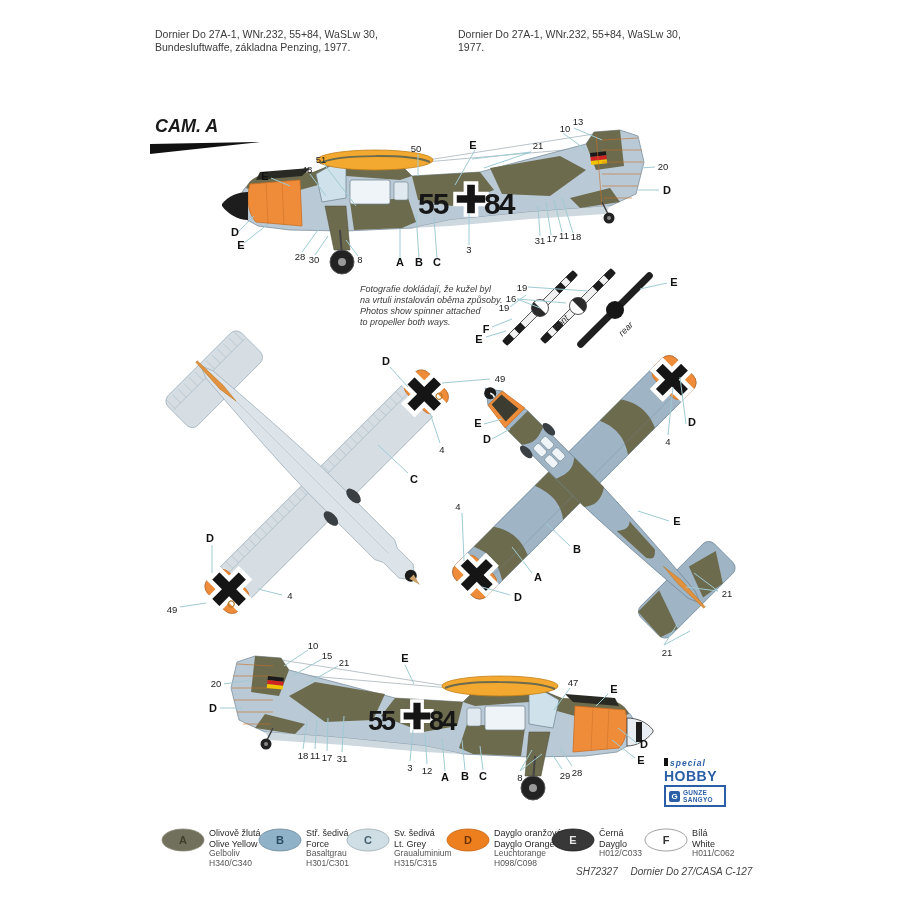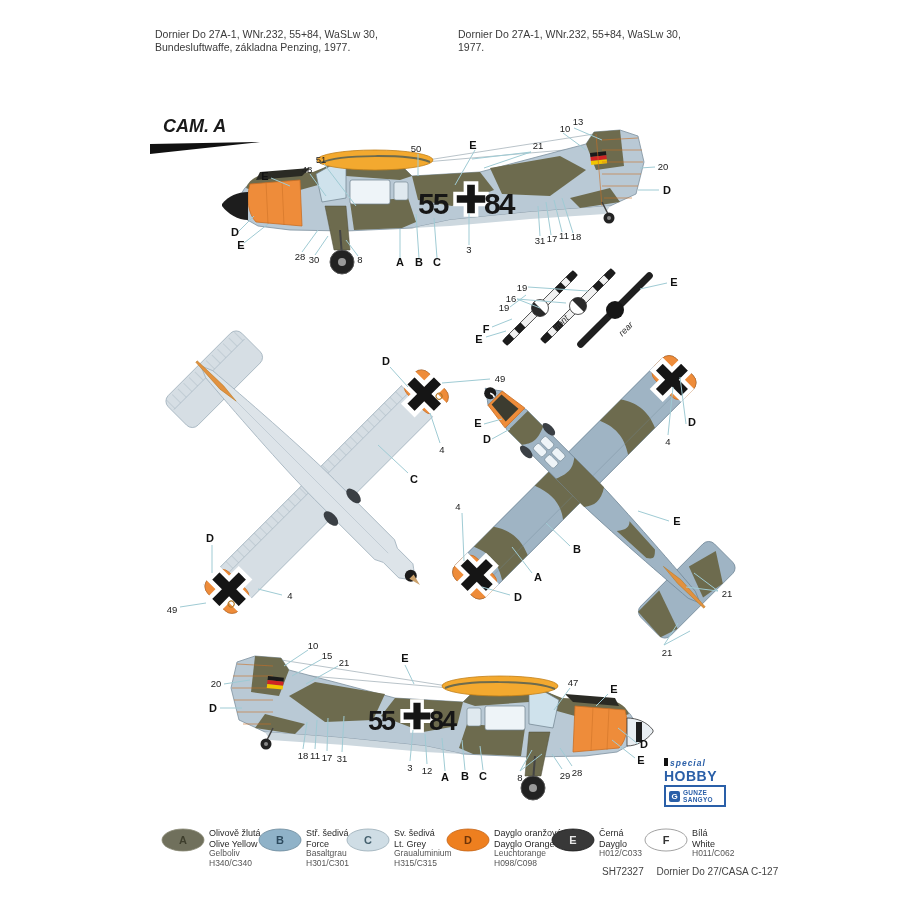--- a/index.html
+++ b/index.html
@@ -1,27 +1,27 @@
 <!DOCTYPE html>
 <html><head>
 <meta charset="utf-8">
 <style>
   html,body{margin:0;padding:0;background:#fff;}
   #sheet{position:relative;width:900px;height:900px;background:#ffffff;overflow:hidden;
          font-family:"Liberation Sans",sans-serif;color:#222;}
   .hdr{position:absolute;font-size:10.5px;line-height:13px;color:#3a3a3a;}
-  .camtitle{position:absolute;left:155px;top:116px;font-size:18px;font-weight:bold;font-style:italic;color:#1a1a1a;margin-left:8px;}
+  .camtitle{position:absolute;left:155px;top:116px;font-size:18px;font-weight:bold;font-style:italic;color:#1a1a1a;}
   .camswoosh{position:absolute;left:150px;top:142px;}
   .note{position:absolute;left:360px;top:284px;width:170px;font-size:9px;line-height:11px;
         font-style:italic;color:#3a3a3a;}
   .legend-item{position:absolute;top:828px;display:flex;align-items:flex-start;}
   .legend-text{margin-left:4px;}
   .legend-text .l1{font-size:9px;line-height:10.5px;color:#2a2a2a;}
   .legend-text .l2{font-size:8.5px;line-height:9.5px;color:#555;}
-  .footer{position:absolute;left:602px;top:866px;font-size:10px;color:#444;}
+  .footer{position:absolute;left:576px;top:866px;font-size:10px;color:#444;font-style:italic;}
   .footer span{margin-right:10px;}
   .logos{position:absolute;left:664px;top:752px;width:70px;}
   .sh-logo{text-align:left;margin-bottom:3px;}
   .sh-line1{font-size:8.5px;font-style:italic;font-weight:bold;color:#2a5fa8;letter-spacing:1px;}
   .sh-notch{display:inline-block;width:4px;height:8px;background:#111;margin-right:2px;vertical-align:middle;}
   .sh-line2{font-size:14px;font-weight:bold;color:#2a5fa8;letter-spacing:0.5px;line-height:12px;}
   .gz-box{border:2px solid #2a5fa8;background:#fff;display:flex;align-items:center;gap:3px;padding:2px 3px;width:52px;}
   .gz-g{width:11px;height:11px;background:#2a5fa8;color:#fff;font-size:8px;font-weight:bold;
         display:flex;align-items:center;justify-content:center;border-radius:2px;}
   .gz-t{font-size:6.5px;font-weight:bold;color:#2a5fa8;line-height:7px;letter-spacing:0.3px;}
@@ -181,20 +181,26 @@
       <text class="cl" x="269" y="156">B</text>
       <text class="cl" x="287" y="156">C</text>
       <text class="cn" x="319" y="143">3</text>
       <text class="cn" x="390" y="134">31</text>
       <text class="cn" x="402" y="132">17</text>
       <text class="cn" x="414" y="129">11</text>
       <text class="cn" x="426" y="130">18</text>
     </g>
   </svg>
 
+  <div class="note">
+    <div>Fotografie dokládají, že kužel byl</div>
+    <div>na vrtuli instalován oběma způsoby.</div>
+    <div>Photos show spinner attached</div>
+    <div>to propeller both ways.</div>
+  </div>
 
   <svg style="left:470px;top:263px" width="215" height="105" viewBox="0 0 215 105">
 
     <g transform="translate(70,45) rotate(-45)">
       <rect x="-50" y="-3.5" width="100" height="7" rx="3.5" fill="#f2f2f2" stroke="#333" stroke-width="0.8"></rect>
       <rect x="-50" y="-3.5" width="10" height="7" fill="#1c1c1c"></rect>
         <rect x="-33" y="-3.5" width="9" height="7" fill="#1c1c1c"></rect>
       <rect x="40" y="-3.5" width="10" height="7" fill="#1c1c1c"></rect>
         <rect x="24" y="-3.5" width="9" height="7" fill="#1c1c1c"></rect>
       <circle r="8.5" fill="#fff" stroke="#333" stroke-width="0.8"></circle>

